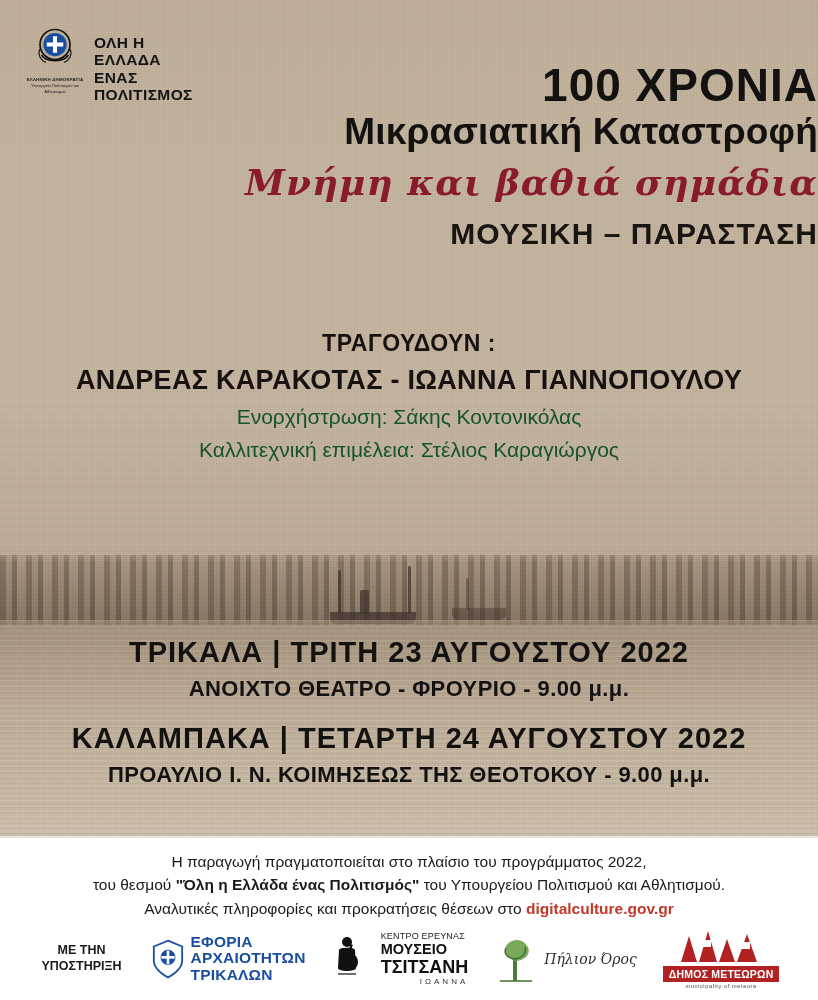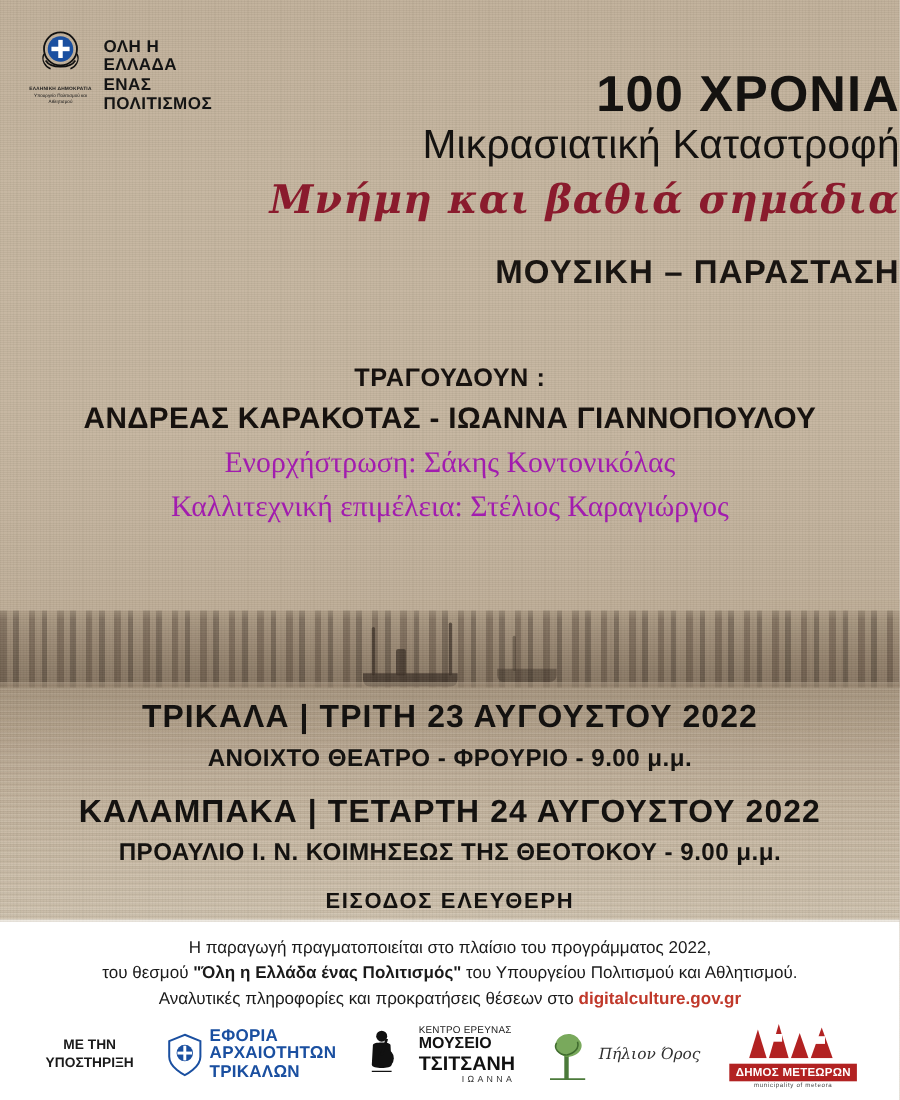--- a/index.html
+++ b/index.html
@@ -169,38 +169,38 @@
     margin-bottom: 4px;
   }
   .h-meta {
     font-size: 25px;
     font-weight: bold;
     line-height: 1.05;
     margin-bottom: 2px;
   }
   .h-cat {
     font-size: 37px;
-    font-weight: normal;
+    font-weight: bold;
     letter-spacing: .2px;
     line-height: 1.1;
   }
   .h-script {
     font-family: "DejaVu Serif", serif;
     font-style: italic;
     font-weight: bold;
     font-size: 36px;
     color: #8a1b2d;
     margin-top: 8px;
     letter-spacing: 1px;
   }
   .h-kind {
     font-size: 30px;
     font-weight: bold;
     letter-spacing: 1px;
-    margin-top: 28px;
+    margin-top: 14px;
     color: #191512;
   }
 
   
   .credits {
     position: absolute;
     top: 330px;
     left: 0; right: 0;
     text-align: center;
     z-index: 4;
@@ -211,24 +211,23 @@
     font-weight: bold;
     letter-spacing: .5px;
   }
   .cr-names {
     font-size: 27px;
     font-weight: bold;
     margin-top: 8px;
     letter-spacing: .3px;
   }
   .cr-line {
-    font-size: 27px;
+    font-size: 21px;
     margin-top: 9px;
-    color: #a21caf;
-    font-family: Liberation Serif, serif;
+    color: #14532d;
   }
 
   
   .dates {
     position: absolute;
     top: 636px;
     left: 0; right: 0;
     text-align: center;
     z-index: 4;
     color: #141210;
@@ -399,21 +398,20 @@
     <div class="cr-line">Ενορχήστρωση: Σάκης Κοντονικόλας</div>
     <div class="cr-line">Καλλιτεχνική επιμέλεια: Στέλιος Καραγιώργος</div>
   </div>
 
   <div class="dates">
     <div class="d-city">ΤΡΙΚΑΛΑ | ΤΡΙΤΗ 23 ΑΥΓΟΥΣΤΟΥ 2022</div>
     <div class="d-venue">ΑΝΟΙΧΤΟ ΘΕΑΤΡΟ - ΦΡΟΥΡΙΟ - 9.00 μ.μ.</div>
     <div class="d-gap"></div>
     <div class="d-city">ΚΑΛΑΜΠΑΚΑ | ΤΕΤΑΡΤΗ 24 ΑΥΓΟΥΣΤΟΥ 2022</div>
     <div class="d-venue">ΠΡΟΑΥΛΙΟ Ι. Ν. ΚΟΙΜΗΣΕΩΣ ΤΗΣ ΘΕΟΤΟΚΟΥ - 9.00 μ.μ.</div>
-    <div class="d-free">ΕΙΣΟΔΟΣ ΕΛΕΥΘΕΡΗ</div>
   </div>
 
   <div class="divider-line"></div>
 
   <div class="footer">
     <div class="foot-text">
       <div>Η παραγωγή πραγματοποιείται στο πλαίσιο του προγράμματος 2022,</div>
       <div>
         <span>του θεσμού </span><span class="b">"Όλη η Ελλάδα ένας Πολιτισμός"</span><span> του Υπουργείου Πολιτισμού και Αθλητισμού.</span>
       </div>

